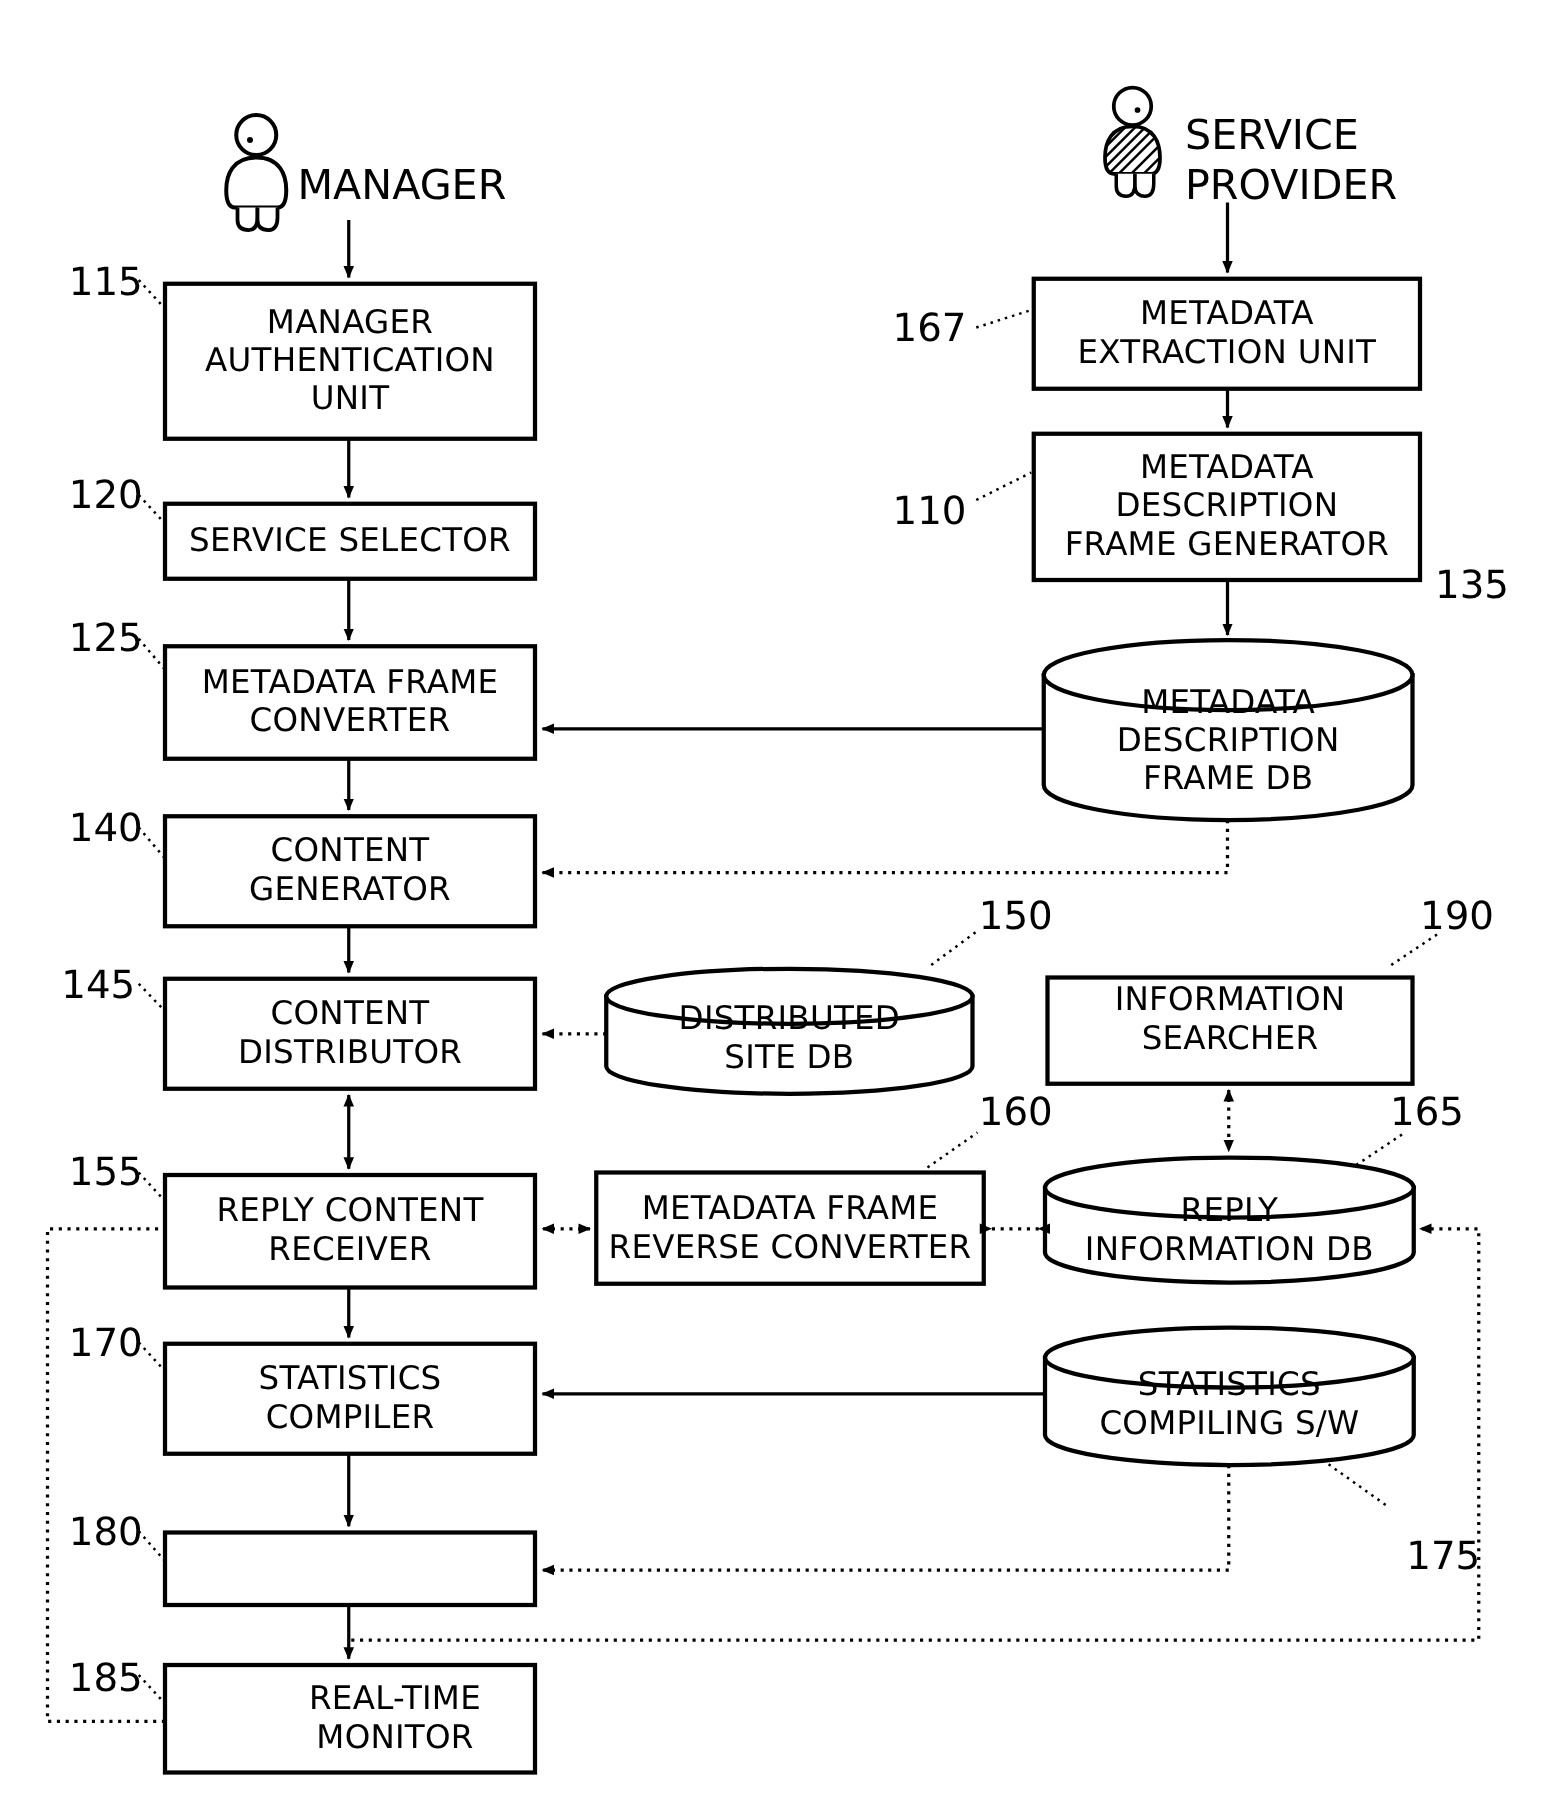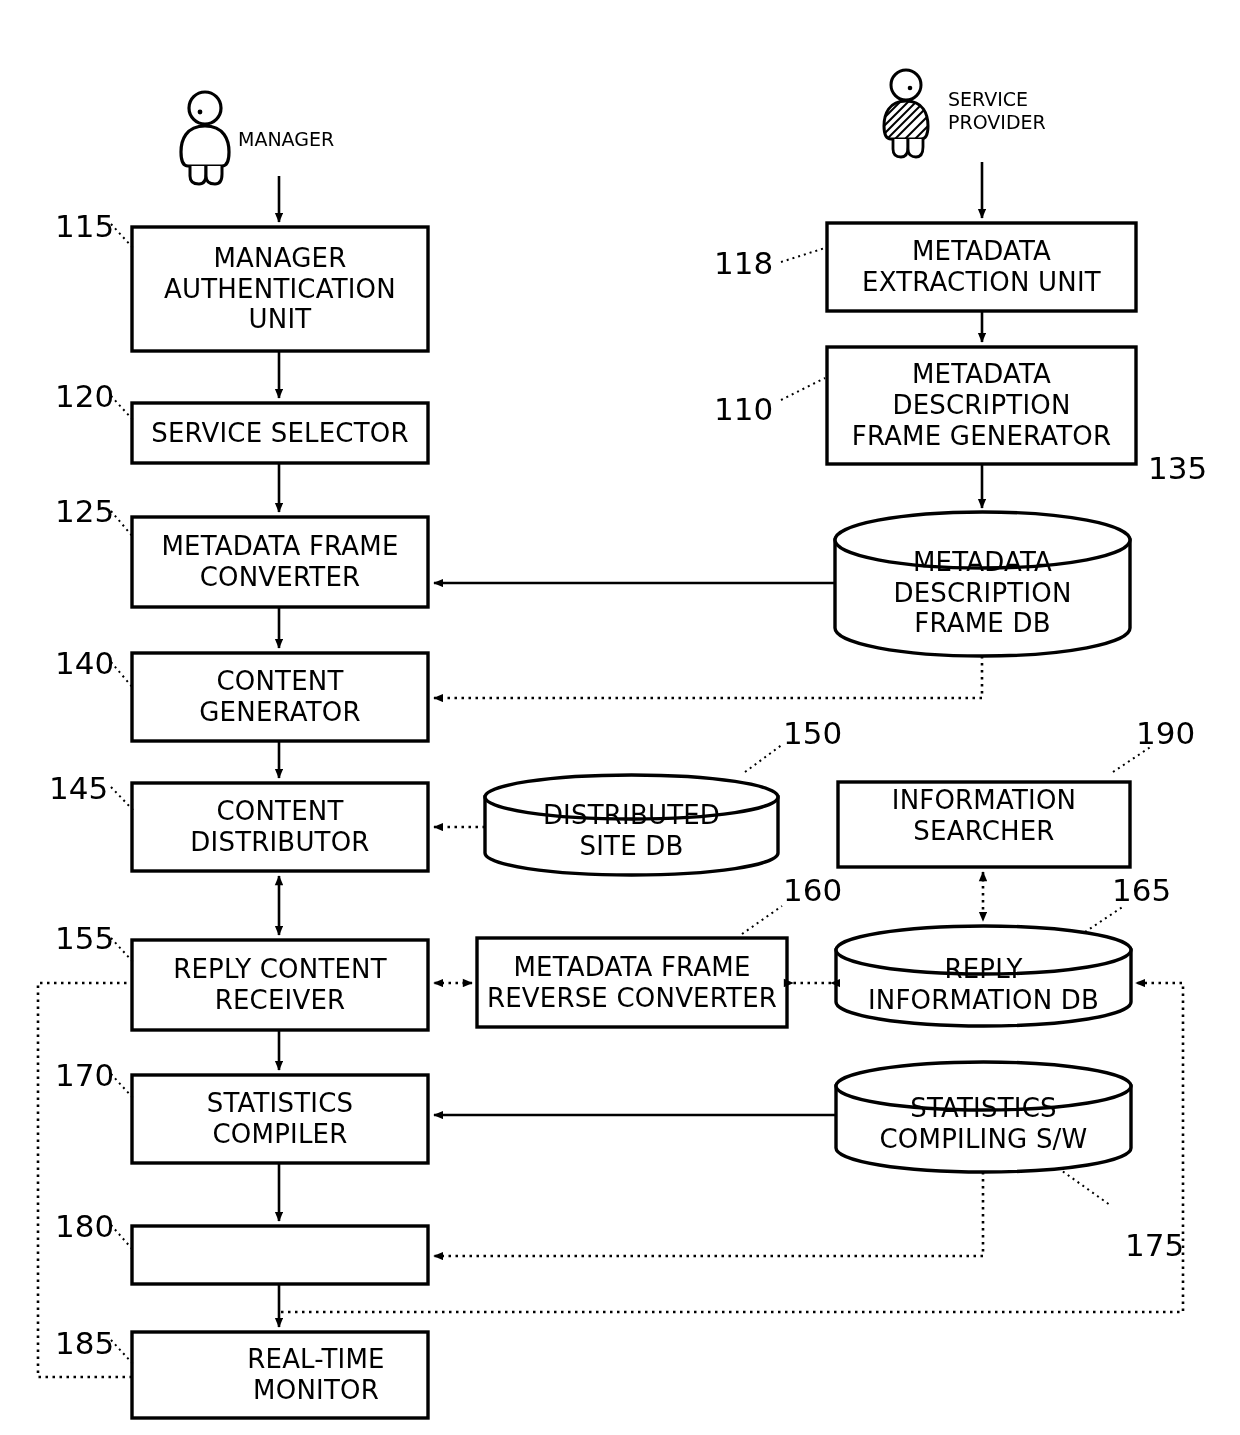--- a/index.html
+++ b/index.html
@@ -50,21 +50,21 @@
     white-space: pre-line;
   }
   .ref-num {
     position: absolute;
     font-size: 31px;
     font-family: "DejaVu Sans", "Liberation Sans", sans-serif;
     letter-spacing: 0px;
   }
   .actor-label {
     position: absolute;
-    font-size: 19px;
+    font-size: 33px;
     line-height: 1.22;
     white-space: pre-line;
   }
 </style>
 </head>
 <body>
 
 <div id="figure-root">
 
 
@@ -245,21 +245,21 @@
 
   <div class="ref-num" style="left:55px;top:208px;">115</div>
   <div class="ref-num" style="left:55px;top:378px;">120</div>
   <div class="ref-num" style="left:55px;top:493px;">125</div>
   <div class="ref-num" style="left:55px;top:645px;">140</div>
   <div class="ref-num" style="left:49px;top:770px;">145</div>
   <div class="ref-num" style="left:55px;top:920px;">155</div>
   <div class="ref-num" style="left:55px;top:1057px;">170</div>
   <div class="ref-num" style="left:55px;top:1208px;">180</div>
   <div class="ref-num" style="left:55px;top:1325px;">185</div>
-  <div class="ref-num" style="left:714px;top:245px;">118</div>
+  <div class="ref-num" style="left:714px;top:245px;">167</div>
   <div class="ref-num" style="left:714px;top:375px;margin-top:16px;">110</div>
   <div class="ref-num" style="left:1148px;top:450px;">135</div>
   <div class="ref-num" style="left:783px;top:715px;">150</div>
   <div class="ref-num" style="left:1136px;top:715px;">190</div>
   <div class="ref-num" style="left:783px;top:872px;">160</div>
   <div class="ref-num" style="left:1112px;top:872px;">165</div>
   <div class="ref-num" style="left:1125px;top:1227px;">175</div>
 
   <div class="actor-label" style="left:238px;top:128px;">MANAGER</div>
   <div class="actor-label" style="left:948px;top:88px;">SERVICE

